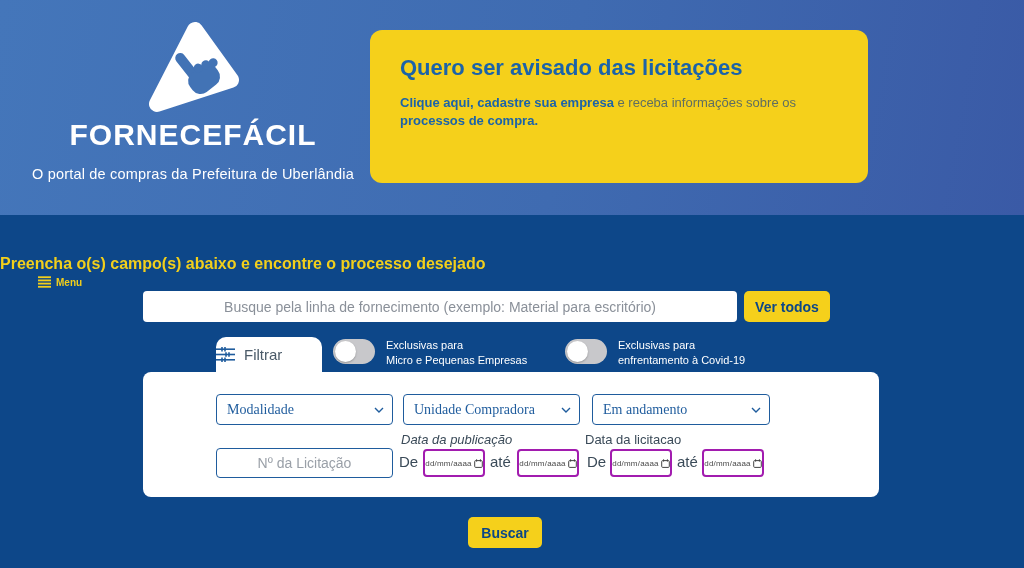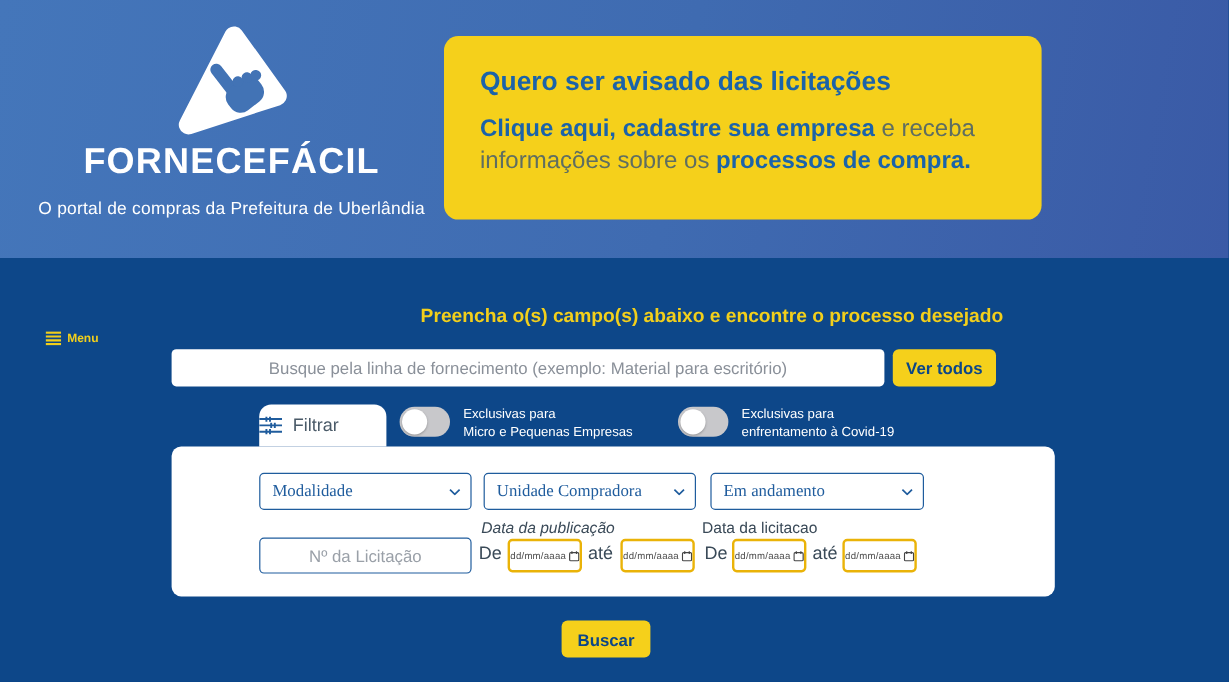--- a/index.html
+++ b/index.html
@@ -11,25 +11,25 @@
   .header { position:absolute; left:0; top:0; width:1024px; height:215px;
             background:linear-gradient(100deg,#4476ba 0%,#3f6bb1 55%,#3a5aa6 100%); }
   .logo-block { position:absolute; left:28px; top:20px; width:330px; text-align:center; cursor:pointer; }
   .logo-tri { display:block; margin:0 auto; }
   .brand { font-size:30px; font-weight:bold; color:#ffffff; letter-spacing:1px; margin-top:-2px; }
   .tagline { font-size:14.5px; color:#ffffff; margin-top:14px; letter-spacing:.2px; }
 
   .banner { position:absolute; left:370px; top:30px; width:498px; height:153px; background:#f5d01b;
             border-radius:12px; padding:25px 30px 0 30px; cursor:pointer; }
   .banner-title { font-size:22px; font-weight:bold; color:#1b63a9; margin-bottom:13px; }
-  .banner-sub { font-size:20px; line-height:1.36; color:#5f6e61; }
+  .banner-sub { font-size:13px; line-height:1.36; color:#5f6e61; }
   .banner-sub b { color:#1b63a9; }
 
   
-  .section-heading { position:absolute; left:0; top:255px; width:836px; text-align:right;
+  .section-heading { position:absolute; left:0; top:255px; width:836px; text-align:left;
                      font-size:16px; font-weight:bold; color:#f2cf1b; }
   .menu-btn { position:absolute; left:38px; top:276px; display:flex; align-items:center; gap:5px;
               color:#f2cf1b; font-size:10px; font-weight:bold; cursor:pointer; }
 
   .search-input { position:absolute; left:143px; top:291px; width:594px; height:31px; border:none;
                   border-radius:4px; background:#ffffff; text-align:center; font-size:14px;
                   font-family:"Liberation Sans",sans-serif; color:#333; outline:none; }
   .search-input::placeholder { color:#8a9099; opacity:1; }
   .btn-yellow { background:#f5d01b; border:none; border-radius:5px; color:#0c4687; font-weight:bold;
                 font-size:14px; font-family:"Liberation Sans",sans-serif; cursor:pointer; }
@@ -64,21 +64,21 @@
   .dgl-1 { left:258px;font-style:italic; } .dgl-2 { left:442px; }
 
   .bid-input { position:absolute; left:73px; top:76px; width:177px; height:30px; border:1.6px solid #1f5c9d;
                border-radius:4px; text-align:center; font-size:14px; font-family:"Liberation Sans",sans-serif;
                color:#333; outline:none; }
   .bid-input::placeholder { color:#9aa0a8; opacity:1; }
 
   .de-ate { position:absolute; top:81px; font-size:15px; color:#3a4a58; }
   .lab-de1 { left:256px; } .lab-ate1 { left:347px; } .lab-de2 { left:444px; } .lab-ate2 { left:534px; }
 
-  .date-field { position:absolute; top:77px; width:62px; height:28px; border:2px solid #eab308; border-radius:4px;
+  .date-field { position:absolute; top:77px; width:62px; height:28px; border:2px solid #a21caf; border-radius:4px;
                 background:#fff; display:flex; align-items:center; justify-content:center; gap:2px; cursor:text; }
   .date-field span { font-size:8px; color:#4a4a4a; letter-spacing:.2px; }
   .df-1 { left:280px; } .df-2 { left:374px; } .df-3 { left:467px; } .df-4 { left:559px; }
 
   .buscar { position:absolute; left:468px; top:517px; width:74px; height:31px; }
 </style>
 </head>
 <body>
 
 <div id="screen">

